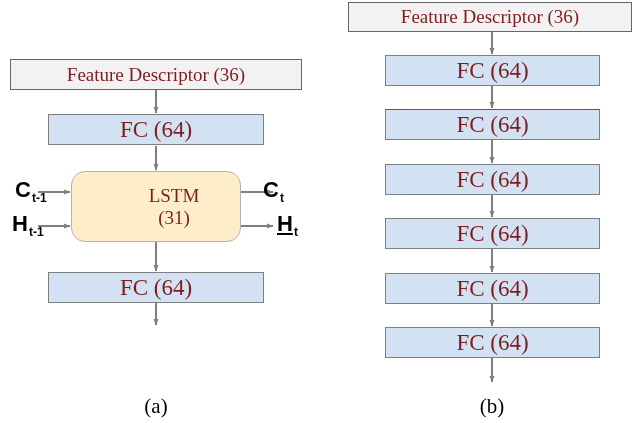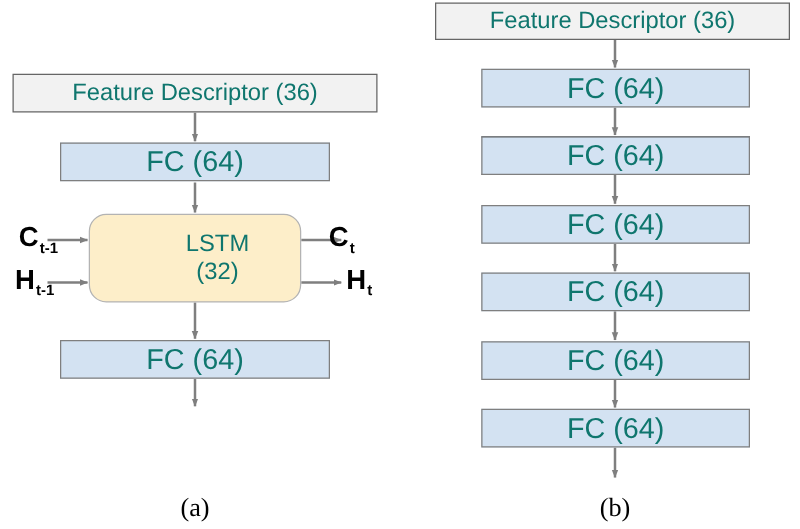--- a/index.html
+++ b/index.html
@@ -17,23 +17,24 @@
     background: #ffffff;
     overflow: hidden;
   }
   .node {
     position: absolute;
     box-sizing: border-box;
     display: flex;
     align-items: center;
     justify-content: center;
     text-align: right;
-    color: #0f766e;
+    color: #7f1d1d;
     line-height: 1.12;
     white-space: nowrap;
+    font-family: Liberation Serif, serif;
   }
   .node-feature {
     background: #f2f2f2;
     border: 1.6px solid #666666;
     font-size: 19px;
   }
   .node-fc {
     background: #d3e2f2;
     border: 1.6px solid #7f7f7f;
     font-size: 23px;
@@ -118,36 +119,36 @@
       <line x1="492" y1="358" x2="492" y2="382"></line>
     </g>
   </svg>
 
   <div class="node node-feature" style="left:10px; top:59px; width:292px; height:31px;">Feature Descriptor (36)</div>
 
   <div class="node node-fc" style="left:48px; top:114px; width:216px; height:31px;">FC (64)</div>
 
   <div class="node node-lstm" style="left:71px; top:171px; width:170px; height:71px;">
     <span>LSTM</span>
-    <span class="lstm-line2">(32)</span>
+    <span class="lstm-line2">(31)</span>
   </div>
 
   <div class="io-label" style="left:15px; top:177px;">
     <span>C</span><sub>t-1</sub>
   </div>
 
   <div class="io-label" style="left:12px; top:211px;">
     <span>H</span><sub>t-1</sub>
   </div>
 
   <div class="io-label" style="left:263px; top:177px;">
     <span>C</span><sub>t</sub>
   </div>
 
-  <div class="io-label" style="left:277px; top:211px;">
+  <div class="io-label" style="left:277px; top:211px;text-decoration:underline;">
     <span>H</span><sub>t</sub>
   </div>
 
   <div class="node node-fc" style="left:48px; top:272px; width:216px; height:31px;">FC (64)</div>
 
   <div class="panel-label" style="left:116px; top:394px; width:80px;">(a)</div>
 
   <div class="node node-feature" style="left:348px; top:2px; width:284px; height:30px;">Feature Descriptor (36)</div>
 
   <div class="node node-fc" style="left:385px; top:55px; width:215px; height:31px;">FC (64)</div>

